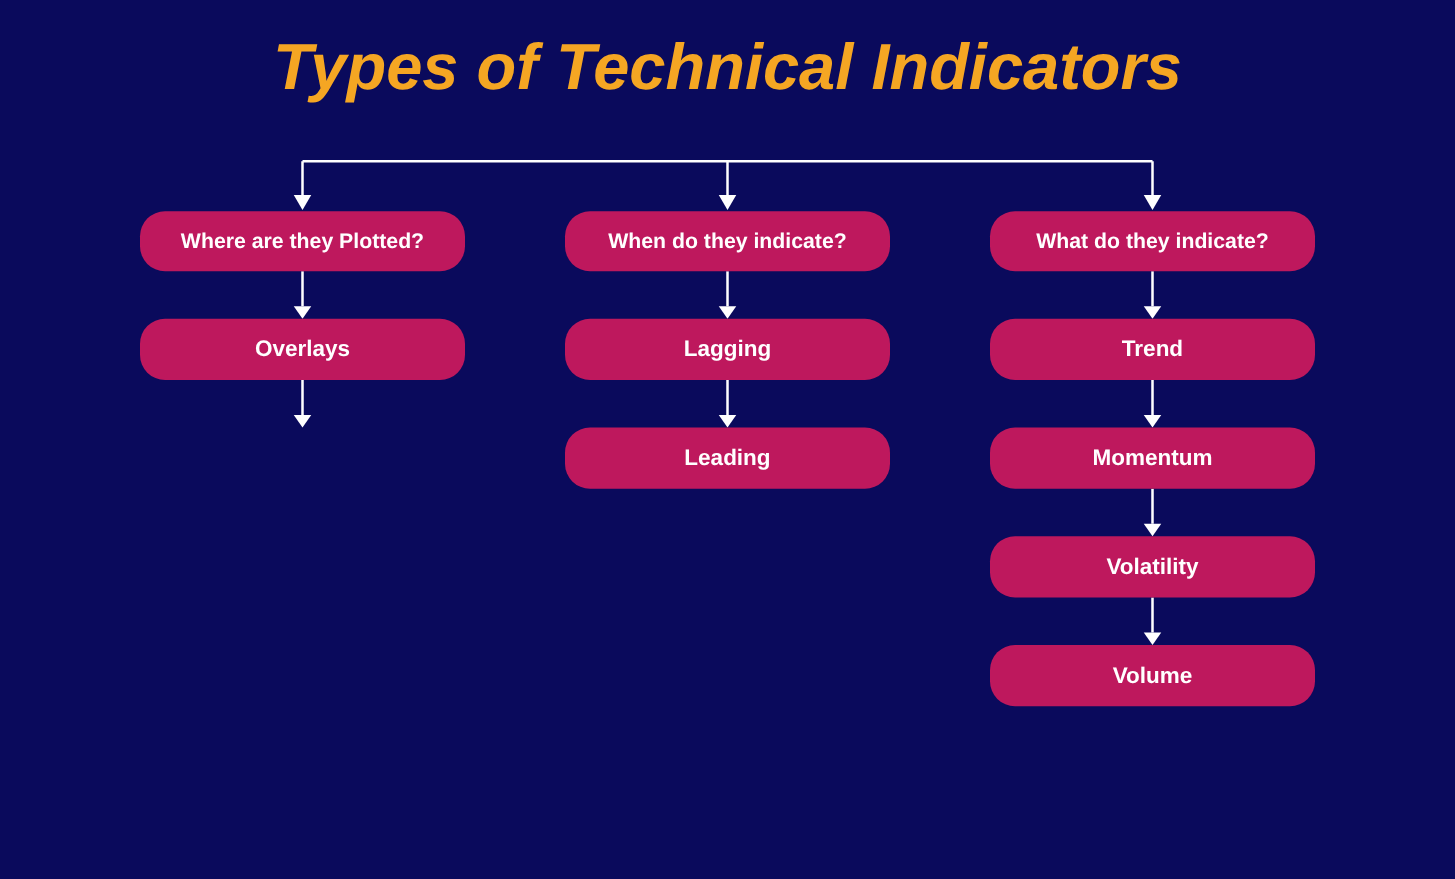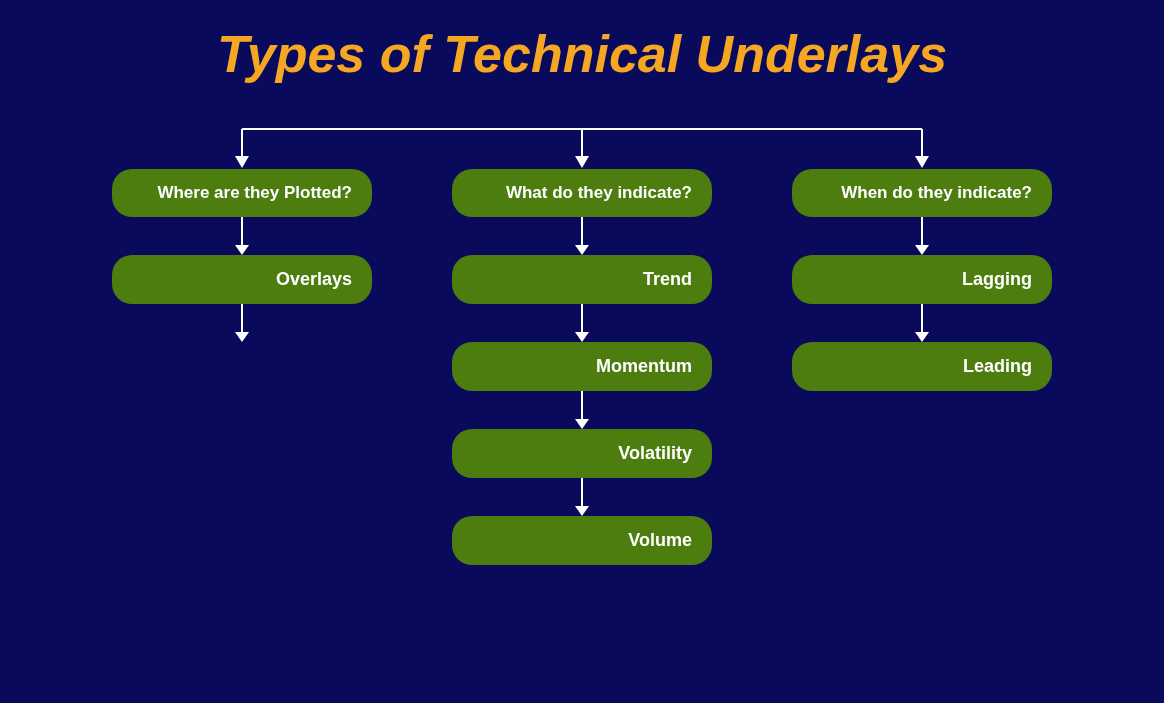--- a/index.html
+++ b/index.html
@@ -50,25 +50,25 @@
 
     .column {
       display: flex;
       flex-direction: column;
       align-items: center;
       width: 340px;
       position: relative;
     }
 
     .node {
-      background-color: #4d7c0f;
+      background-color: #be185d;
       color: #ffffff;
       border-radius: 20px;
       padding: 14px 20px;
-      text-align: right;
+      text-align: center;
       font-size: 18px;
       font-weight: 600;
       width: 260px;
       position: relative;
       z-index: 2;
     }
 
     .node.header-node {
       font-weight: 800;
       font-size: 17px;
@@ -93,21 +93,21 @@
       height: 0;
       border-left: 7px solid transparent;
       border-right: 7px solid transparent;
       border-top: 10px solid #ffffff;
     }
 
   </style>
 </head>
 <body>
 
-<h1 class="main-title">Types of Technical Underlays</h1>
+<h1 class="main-title">Types of Technical Indicators</h1>
 
 <div class="diagram-area">
 
   <svg class="connectors" xmlns="http://www.w3.org/2000/svg">
 
     <line x1="242" y1="15" x2="922" y2="15" stroke="white" stroke-width="2"></line>
 
     <line x1="242" y1="15" x2="242" y2="45" stroke="white" stroke-width="2"></line>
     <polygon points="235,42 249,42 242,54" fill="white"></polygon>
     <line x1="582" y1="15" x2="582" y2="45" stroke="white" stroke-width="2"></line>
@@ -125,20 +125,34 @@
         <div class="arrowhead"></div>
       </div>
       <div class="node">Overlays</div>
       <div class="arrow-down">
         <div class="line"></div>
         <div class="arrowhead"></div>
       </div>
     </div>
 
     <div class="column">
+      <div class="node header-node">When do they indicate?</div>
+      <div class="arrow-down">
+        <div class="line"></div>
+        <div class="arrowhead"></div>
+      </div>
+      <div class="node">Lagging</div>
+      <div class="arrow-down">
+        <div class="line"></div>
+        <div class="arrowhead"></div>
+      </div>
+      <div class="node">Leading</div>
+    </div>
+
+    <div class="column">
       <div class="node header-node">What do they indicate?</div>
       <div class="arrow-down">
         <div class="line"></div>
         <div class="arrowhead"></div>
       </div>
       <div class="node">Trend</div>
       <div class="arrow-down">
         <div class="line"></div>
         <div class="arrowhead"></div>
       </div>
@@ -148,28 +162,14 @@
         <div class="arrowhead"></div>
       </div>
       <div class="node">Volatility</div>
       <div class="arrow-down">
         <div class="line"></div>
         <div class="arrowhead"></div>
       </div>
       <div class="node">Volume</div>
     </div>
 
-    <div class="column">
-      <div class="node header-node">When do they indicate?</div>
-      <div class="arrow-down">
-        <div class="line"></div>
-        <div class="arrowhead"></div>
-      </div>
-      <div class="node">Lagging</div>
-      <div class="arrow-down">
-        <div class="line"></div>
-        <div class="arrowhead"></div>
-      </div>
-      <div class="node">Leading</div>
-    </div>
-
   </div>
 </div>
 
 </body></html>

